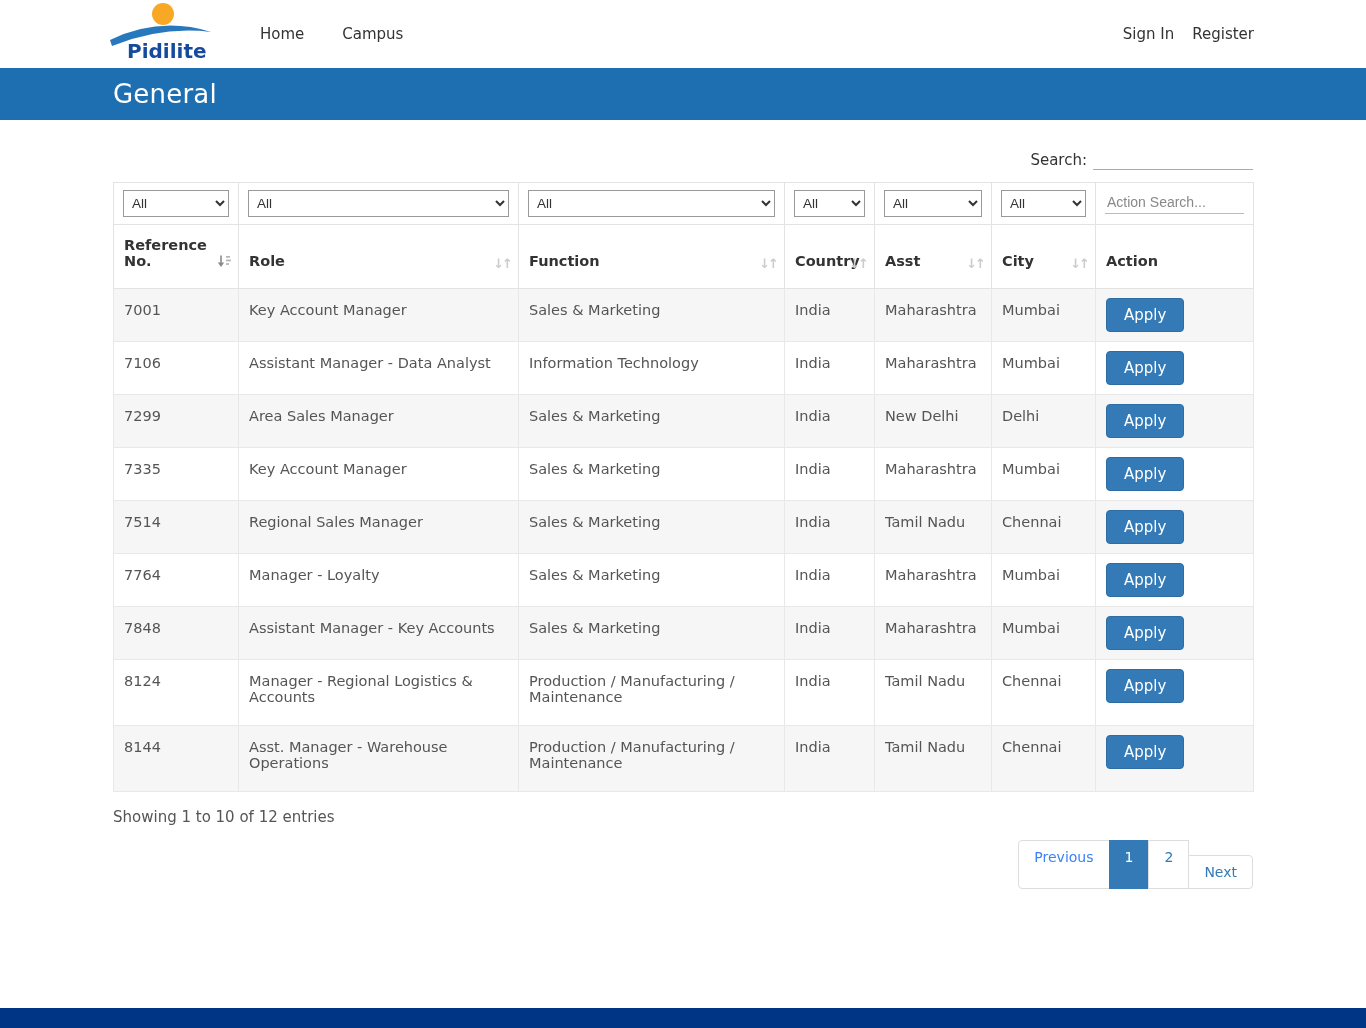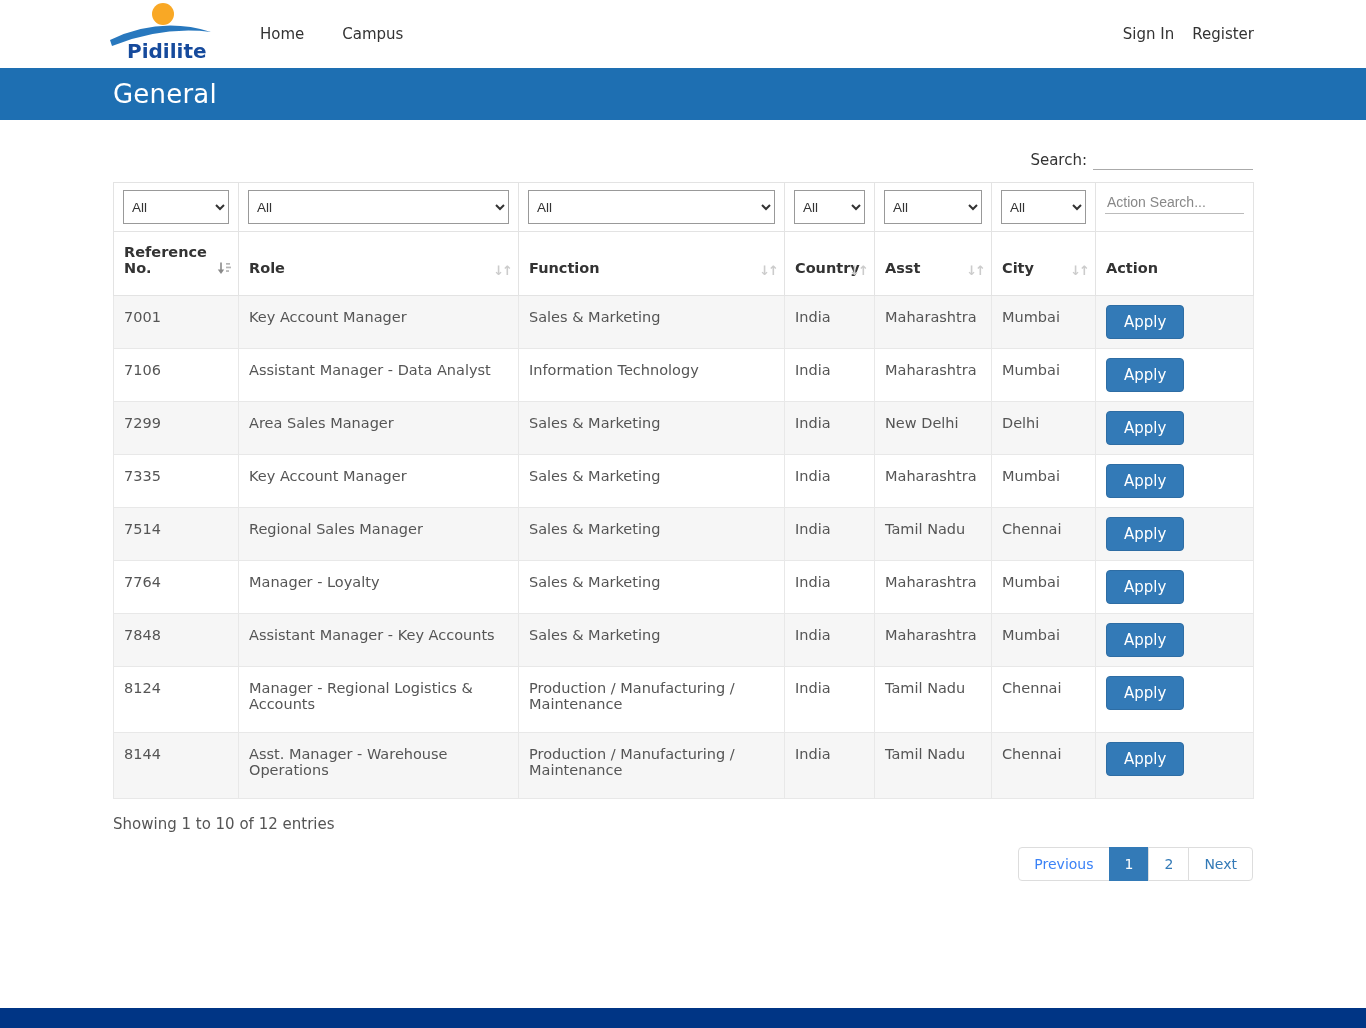--- a/index.html
+++ b/index.html
@@ -21,41 +21,41 @@
   .banner h1 { margin:0 0 0 113px; font-size:26px; font-weight:400; color:#fff; letter-spacing:.2px; }
   
   .container { width:1140px; margin:0 auto; }
   .search-row { display:flex; justify-content:flex-end; align-items:center; margin-top:30px; margin-bottom:12px; }
   .search-row label { color:#333; font-size:15px; }
   .search-row input { border:none; border-bottom:1px solid #aaa; outline:none; width:160px; height:20px; margin-left:6px; font-size:14px; }
   
   table { width:100%; border-collapse:collapse; table-layout:fixed; font-size:14.5px; color:#555; border:1px solid #ddd; }
   .col-ref{width:125px}.col-role{width:280px}.col-func{width:266px}.col-country{width:90px}.col-state{width:117px}.col-city{width:104px}.col-action{width:158px}
   tr.filter-row td { border:1px solid #e3e3e3; padding:7px 9px; background:#fff; }
-  tr.filter-row select { width:100%; height:34px; font-size:13.5px; color:#333; border:1px solid #999; background:#fff; padding:1px 4px; }
+  tr.filter-row select { width:100%; height:27px; font-size:13.5px; color:#333; border:1px solid #999; background:#fff; padding:1px 4px; }
   tr.filter-row input { width:100%; border:none; border-bottom:1px solid #bbb; outline:none; height:24px; font-size:14px; color:#555; }
   tr.filter-row input::placeholder { color:#888; }
   th { position:relative; text-align:left; font-weight:bold; color:#333; font-size:14.5px;
        border:1px solid #e3e3e3; padding:12px 26px 19px 10px; vertical-align:bottom; cursor:pointer; }
   .sort-glyphs { position:absolute; right:7px; bottom:17px; color:#ccc; font-size:13px; letter-spacing:-2px; }
   .sort-active { position:absolute; right:7px; bottom:17px; }
   td { border:1px solid #e8e8e8; padding:13px 10px 20px; vertical-align:top; overflow:hidden; }
   tbody tr:nth-child(odd) { background:#f6f6f6; }
   tbody tr:nth-child(even) { background:#fff; }
   td.action-cell { padding:9px 10px; vertical-align:top; }
   .btn-apply { background:#337ab7; color:#fff; border:1px solid #2e6da4; border-radius:4px;
                padding:7px 17px; font-size:15px; cursor:pointer; font-family:inherit; }
   
   .info { margin:16px 0 0; font-size:15px; color:#555; }
   .pager-row { display:flex; justify-content:flex-end; margin-top:14px; }
   .pager { display:flex; }
   .pager .pg { border:1px solid #ddd; background:#fff; padding:8px 15px; font-size:14px; color:#337ab7;
                margin-left:-1px; cursor:pointer; }
   .pager .pg:first-child { border-radius:4px 0 0 4px; margin-left:0; }
-  .pager .pg:last-child { border-radius:0 4px 4px 0; }
+  .pager .pg:last-child { border-radius:0 4px 4px 0;margin-top:15px; }
   .pager .pg.disabled { color:#3b82f6; cursor:default; }
   .pager .pg.active { background:#337ab7; border-color:#337ab7; color:#fff; }
   
   .footer { position:absolute; left:0; right:0; bottom:0; height:20px; background:#003585; }
 </style>
 </head>
 <body>
 
 <div class="navbar">
   <div class="brand">

